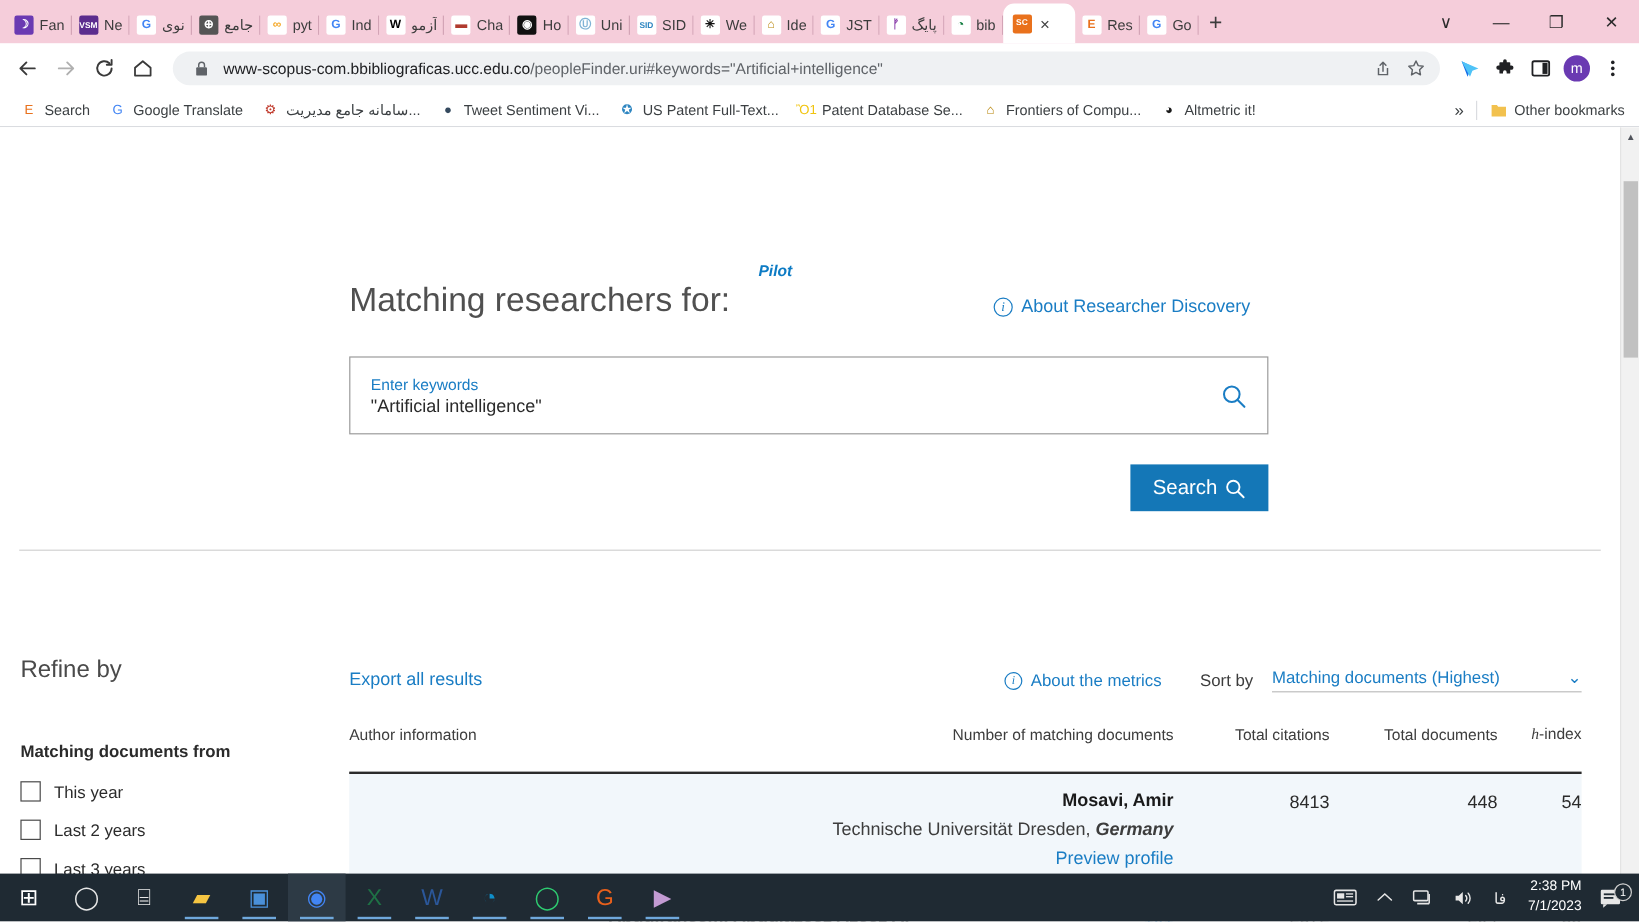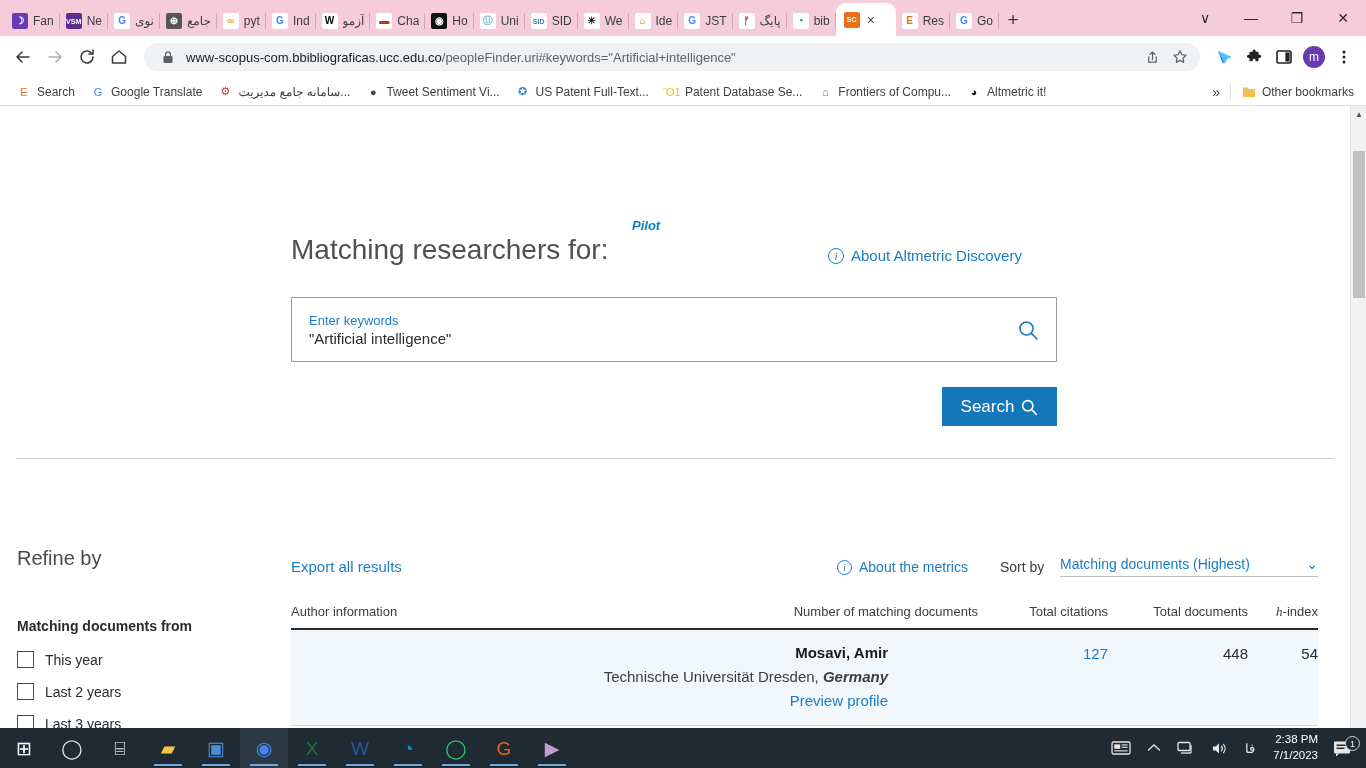--- a/index.html
+++ b/index.html
@@ -199,22 +199,22 @@
     position: absolute; left: 1060px; top: 450px; width: 258px;
     border-bottom: 1px solid #bdbdbd; padding-bottom: 4px;
     display: flex; align-items: center; justify-content: space-between;
     cursor: pointer;
   }
   .sort-select span { font-size: 14px; color: #1a7dc4; }
   .sort-chev { font-size: 13px; color: #3d3d3d; }
 
   .tbl { position: absolute; left: 291px; top: 498px; width: 1027px; }
   .thead {
-    display: flex; align-items: flex-start;
-    border-bottom: 2px solid #2b2b2b; padding-bottom: 8px;
+    display: flex; align-items: center;
+    border-bottom: 2px solid #2b2b2b; padding-bottom: 23px;
   }
   .th { font-size: 13px; color: #3d3d3d; }
   .th.author { flex: 1; text-align: left; }
   .th.c1 { width: 220px; text-align: right; }
   .th.c2 { width: 130px; text-align: right; }
   .th.c3 { width: 140px; text-align: right; }
   .th.c4 { width: 70px; text-align: right; }
   .th i { font-family: "Liberation Serif", serif; font-style: italic; }
 
   .row { display: flex; padding: 14px 0 16px 0; border-bottom: 1px solid #d6d6d6; }
@@ -499,21 +499,21 @@
   </div>
 
   <div class="page">
     <div class="content">
 
       <div class="pilot">Pilot</div>
       <div class="h1">Matching researchers for:</div>
 
       <div class="about-link">
         <span class="info-circ">i</span>
-        <span>About Altmetric Discovery</span>
+        <span>About Researcher Discovery</span>
       </div>
 
       <div class="searchbox">
         <div class="inner">
           <div class="sb-label">Enter keywords</div>
           <div class="sb-value" placeholder="Enter keywords">"Artificial intelligence"</div>
         </div>
         <div class="sb-icon">
           <svg width="22" height="22" viewBox="0 0 22 22">
               <circle cx="9.5" cy="9.5" r="6.5" stroke="#1a7dc4" stroke-width="1.7" fill="none"></circle>
@@ -570,21 +570,21 @@
           <div class="th c3">Total documents</div>
           <div class="th c4"><i>h</i><span>-index</span></div>
         </div>
         <div id="rows-host">
             <div class="row hl">
               <div class="rauthor">
                 <div class="aname">Mosavi, Amir</div>
                 <div class="aaffil"><span>Technische Universität Dresden, </span><b>Germany</b></div>
                 <div class="apreview">Preview profile</div>
               </div>
-              <div class="rcell c1">127</div>
+              <div class="rcell c2">8413</div>
               <div class="rcell c3">448</div>
               <div class="rcell c4">54</div>
             </div>
             <div class="row">
               <div class="rauthor">
                 <div class="aname">Abdulraheem, Abdulazeez Azeez A.</div>
                 <div class="aaffil"><span>King Fahd University of Petroleum and Minerals, </span><b>Saudi Arabia</b></div>
               </div>
               <div class="rcell c1">101</div>
               <div class="rcell c2">2372</div>

